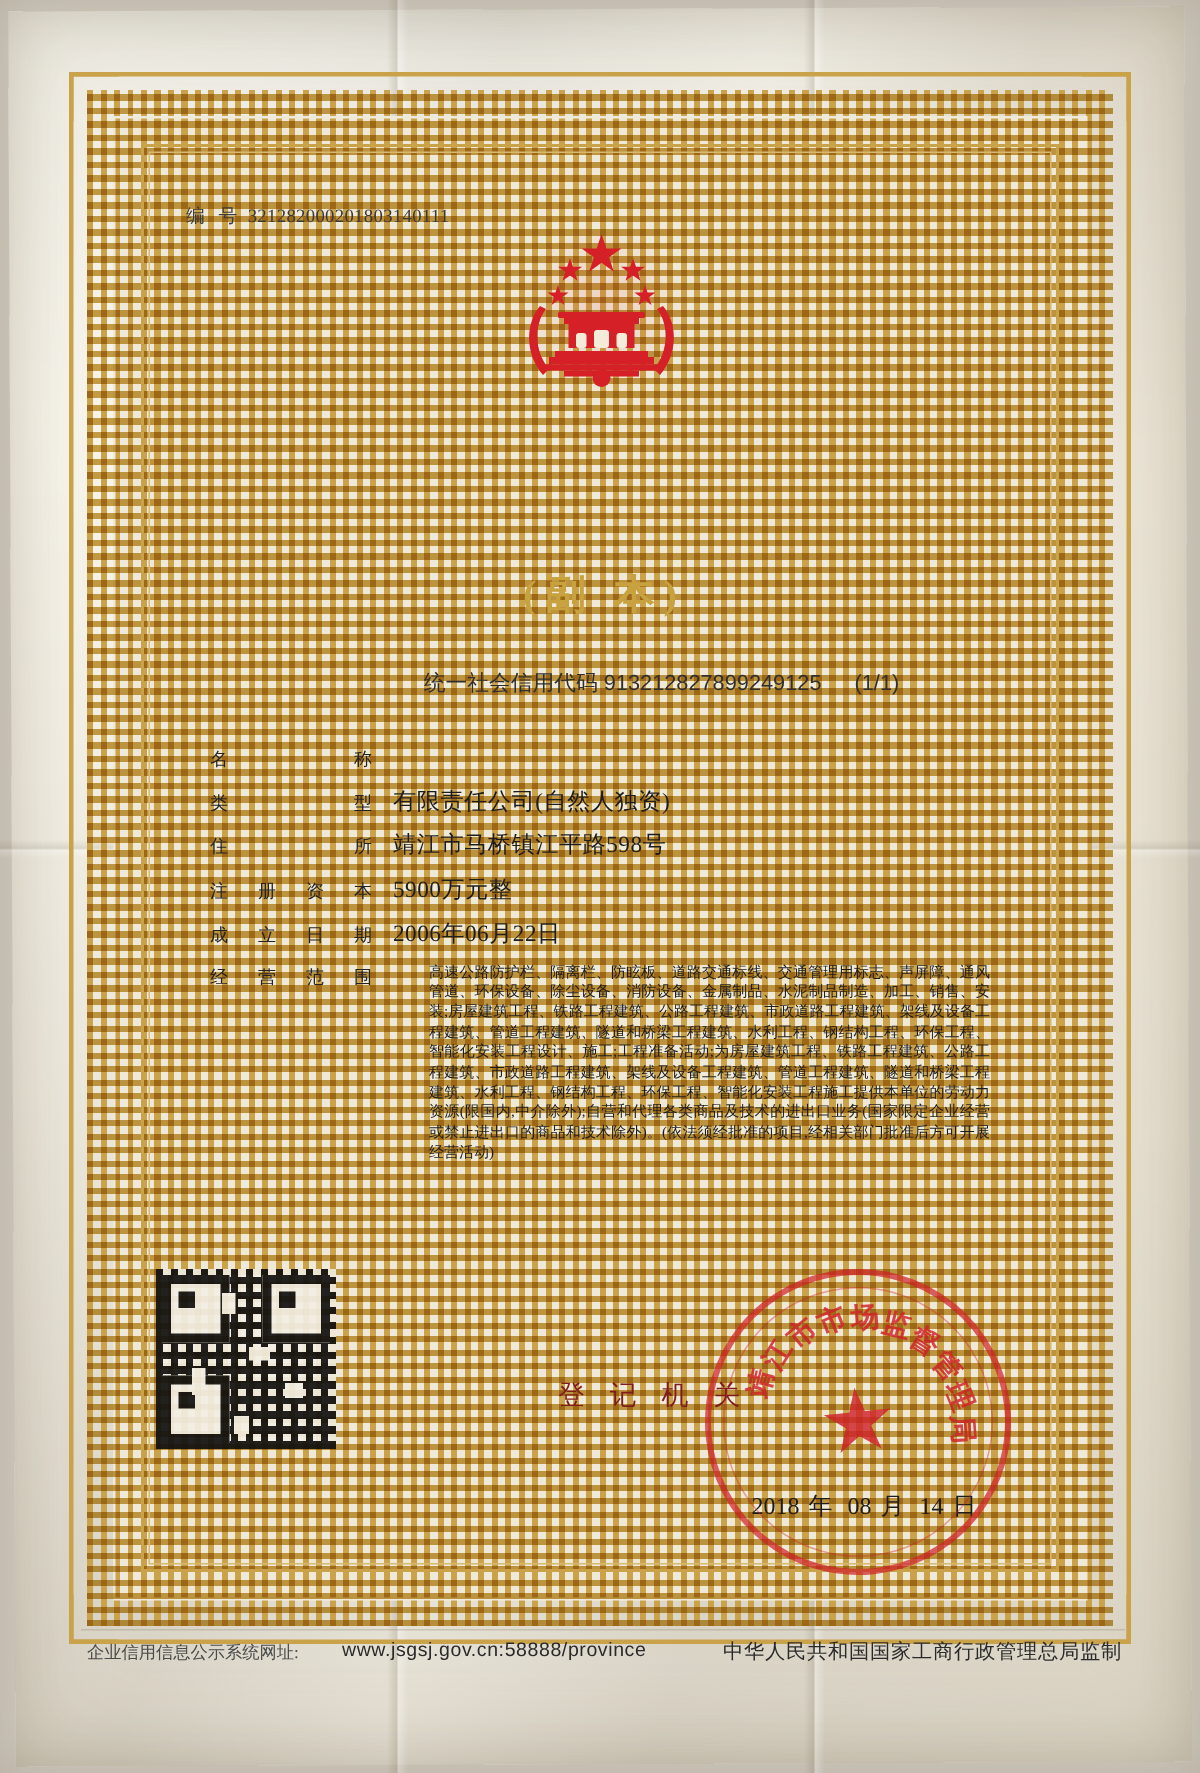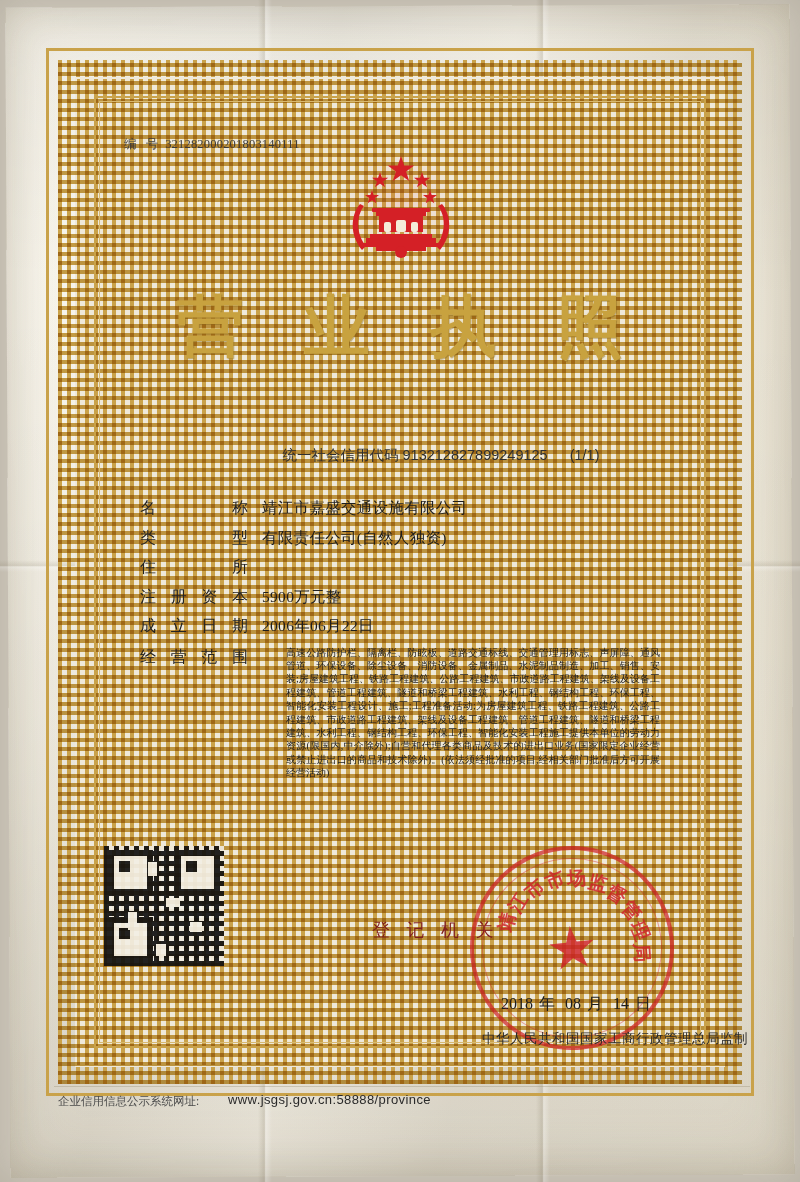--- a/index.html
+++ b/index.html
@@ -157,21 +157,21 @@
     padding-left: 41px;
   }
   .credit-code .pg { margin-left: 18px; }
 
   
   .fields { position: absolute; left: 140px; top: 498px; width: 520px; }
   .row { display: flex; margin-bottom: 8.5px; align-items: baseline; }
   .row .label {
     width: 108px;
     flex: 0 0 108px;
-    font-size: 16px;
+    font-size: 12px;
     color: #232323;
     font-family: "Liberation Serif", serif;
     letter-spacing: 0;
     text-align: justify;
     text-align-last: justify;
     padding-right: 14px;
   }
   .row .value {
     font-size: 15.5px;
     color: #1d1d1d;
@@ -282,21 +282,21 @@
   .footer-url {
     position: absolute;
     left: 228px; top: 1092px;
     font-size: 13px;
     color: #2a2a2a;
     font-family: Liberation Sans, sans-serif;
     letter-spacing: .4px;
   }
   .footer-right {
     position: absolute;
-    right: 52px; top: 1030px;
+    right: 52px; top: 1092px;
     font-size: 13.5px;
     color: #2a2a2a;
     font-family: "Liberation Serif", serif;
     letter-spacing: .5px;
   }
   .footer-rule {
     position: absolute;
     left: 54px; right: 50px; top: 1086px;
     height: 1px;
     background: rgba(150,140,115,.35);
@@ -360,39 +360,39 @@
             <rect x="40" y="105" width="50" height="4"></rect>
             <circle cx="65" cy="110" r="6"></circle>
           </g>
 
           <path d="M24,62 C14,74 14,94 26,108 L30,104 C20,92 20,74 28,64 Z"></path>
           <path d="M106,62 C116,74 116,94 104,108 L100,104 C110,92 110,74 102,64 Z"></path>
         </g>
       </svg>
     </div>
 
-    <div class="title">营 业 执 照</div>
+    <div class="subtitle">(副 本)</div>
 
     <div class="credit-code">
       <span>统一社会信用代码</span>
       <span>913212827899249125</span>
       <span class="pg">(1/1)</span>
     </div>
 
     <div class="fields">
       <div class="row">
         <div class="label">名称</div>
-        <div class="value">靖江市嘉盛交通设施有限公司</div>
       </div>
       <div class="row">
         <div class="label">类型</div>
         <div class="value">有限责任公司(自然人独资)</div>
       </div>
       <div class="row">
         <div class="label">住所</div>
+        <div class="value">靖江市马桥镇江平路598号</div>
       </div>
       <div class="row">
         <div class="label">注册资本</div>
         <div class="value">5900万元整</div>
       </div>
       <div class="row">
         <div class="label">成立日期</div>
         <div class="value">2006年06月22日</div>
       </div>
       <div class="row scope">

